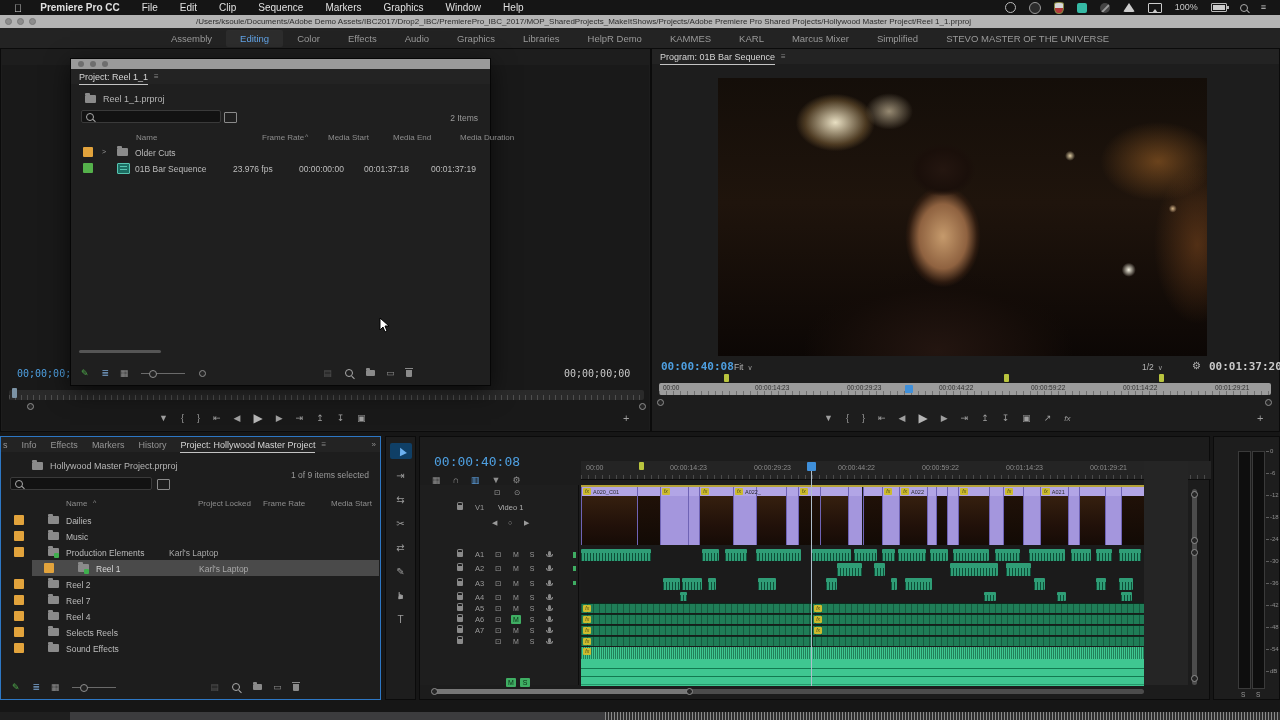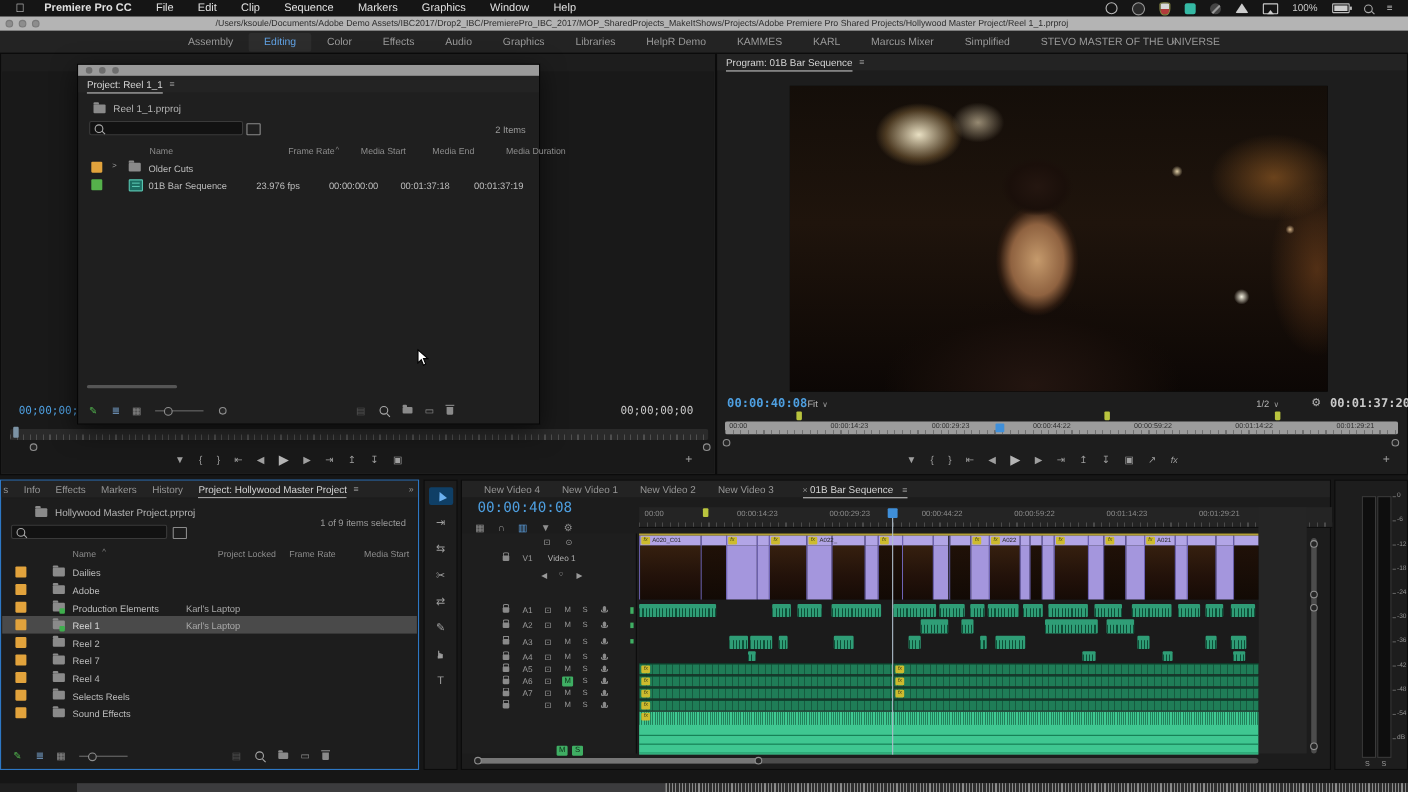--- a/index.html
+++ b/index.html
@@ -408,31 +408,31 @@
         </div>
       <div id="ll-rows">
           <div class="prow" style="top: 59px;">
             <span class="labelchip" style="background: rgb(226, 163, 60);"></span>
             <span class="binicon" style="position: absolute; left: 46px; top: 4px;"></span>
             <span class="rowtxt" style="left: 64px;">Dailies</span>
           </div>
           <div class="prow" style="top: 75px;">
             <span class="labelchip" style="background: rgb(226, 163, 60);"></span>
             <span class="binicon" style="position: absolute; left: 46px; top: 4px;"></span>
-            <span class="rowtxt" style="left: 64px;">Adobe</span>
+            <span class="rowtxt" style="left: 64px;">Music</span>
           </div>
           <div class="prow" style="top: 91px;">
             <span class="labelchip" style="background: rgb(226, 163, 60);"></span>
             <span class="binicon" style="position: absolute; left: 46px; top: 4px;">
               <span class="greenbadge"></span>
             </span>
             <span class="rowtxt" style="left: 64px;">Production Elements</span>
             <span class="rowtxt" style="left: 167px; color: rgb(168, 168, 168);">Karl's Laptop</span>
           </div>
-          <div class="prow sel" style="top: 107px;">
+          <div class="prow sel" style="top: 107px; margin-left: 30px;">
             <span class="labelchip" style="background: rgb(226, 163, 60);"></span>
             <span class="binicon" style="position: absolute; left: 46px; top: 4px;">
               <span class="greenbadge"></span>
             </span>
             <span class="rowtxt" style="left: 64px; color: rgb(216, 216, 216);">Reel 1</span>
             <span class="rowtxt" style="left: 167px; color: rgb(168, 168, 168);">Karl's Laptop</span>
           </div>
           <div class="prow" style="top: 123px;">
             <span class="labelchip" style="background: rgb(226, 163, 60);"></span>
             <span class="binicon" style="position: absolute; left: 46px; top: 4px;"></span>
@@ -494,27 +494,20 @@
       </div>
       <div class="tool">
         <span class="rot-hand">☛</span>
       </div>
       <div class="tool">
         <span>T</span>
       </div>
     </div>
 
   <div class="panel tlpanel">
-    <div class="ptabs" id="tl-tabs">
-        <span class="ptab" style="margin-left: 20px;"><span>New Video 4</span></span>
-        <span class="ptab" style="margin-left: 20px;"><span>New Video 1</span></span>
-        <span class="ptab" style="margin-left: 20px;"><span>New Video 2</span></span>
-        <span class="ptab" style="margin-left: 20px;"><span>New Video 3</span></span>
-        <span class="ptab active" style="margin-left: 26px;"><span style="font-size: 8px; color: rgb(143, 143, 143);">× </span><span>01B Bar Sequence</span><span class="hamb">  ≡</span></span>
-      </div>
     <span class="tc-blue tl-tc">00:00:40:08</span>
     <div class="tl-icons" id="tl-icons">
         <span>▦</span>
         <span>∩</span>
         <span class="on">▥</span>
         <span>▼</span>
         <span>⚙</span>
       </div>
     <div class="tl-ruler" id="tl-ruler">
         <span class="tl-rlabel" style="left: 5px;">00:00</span>

